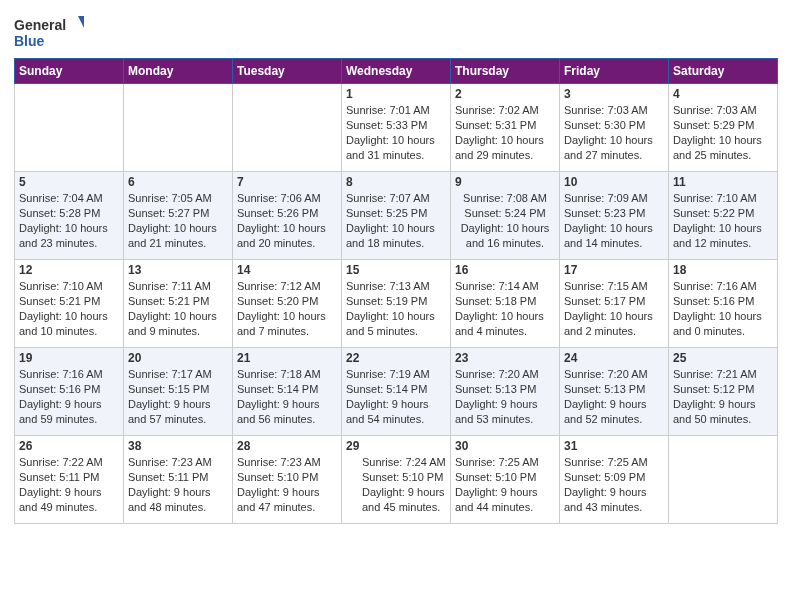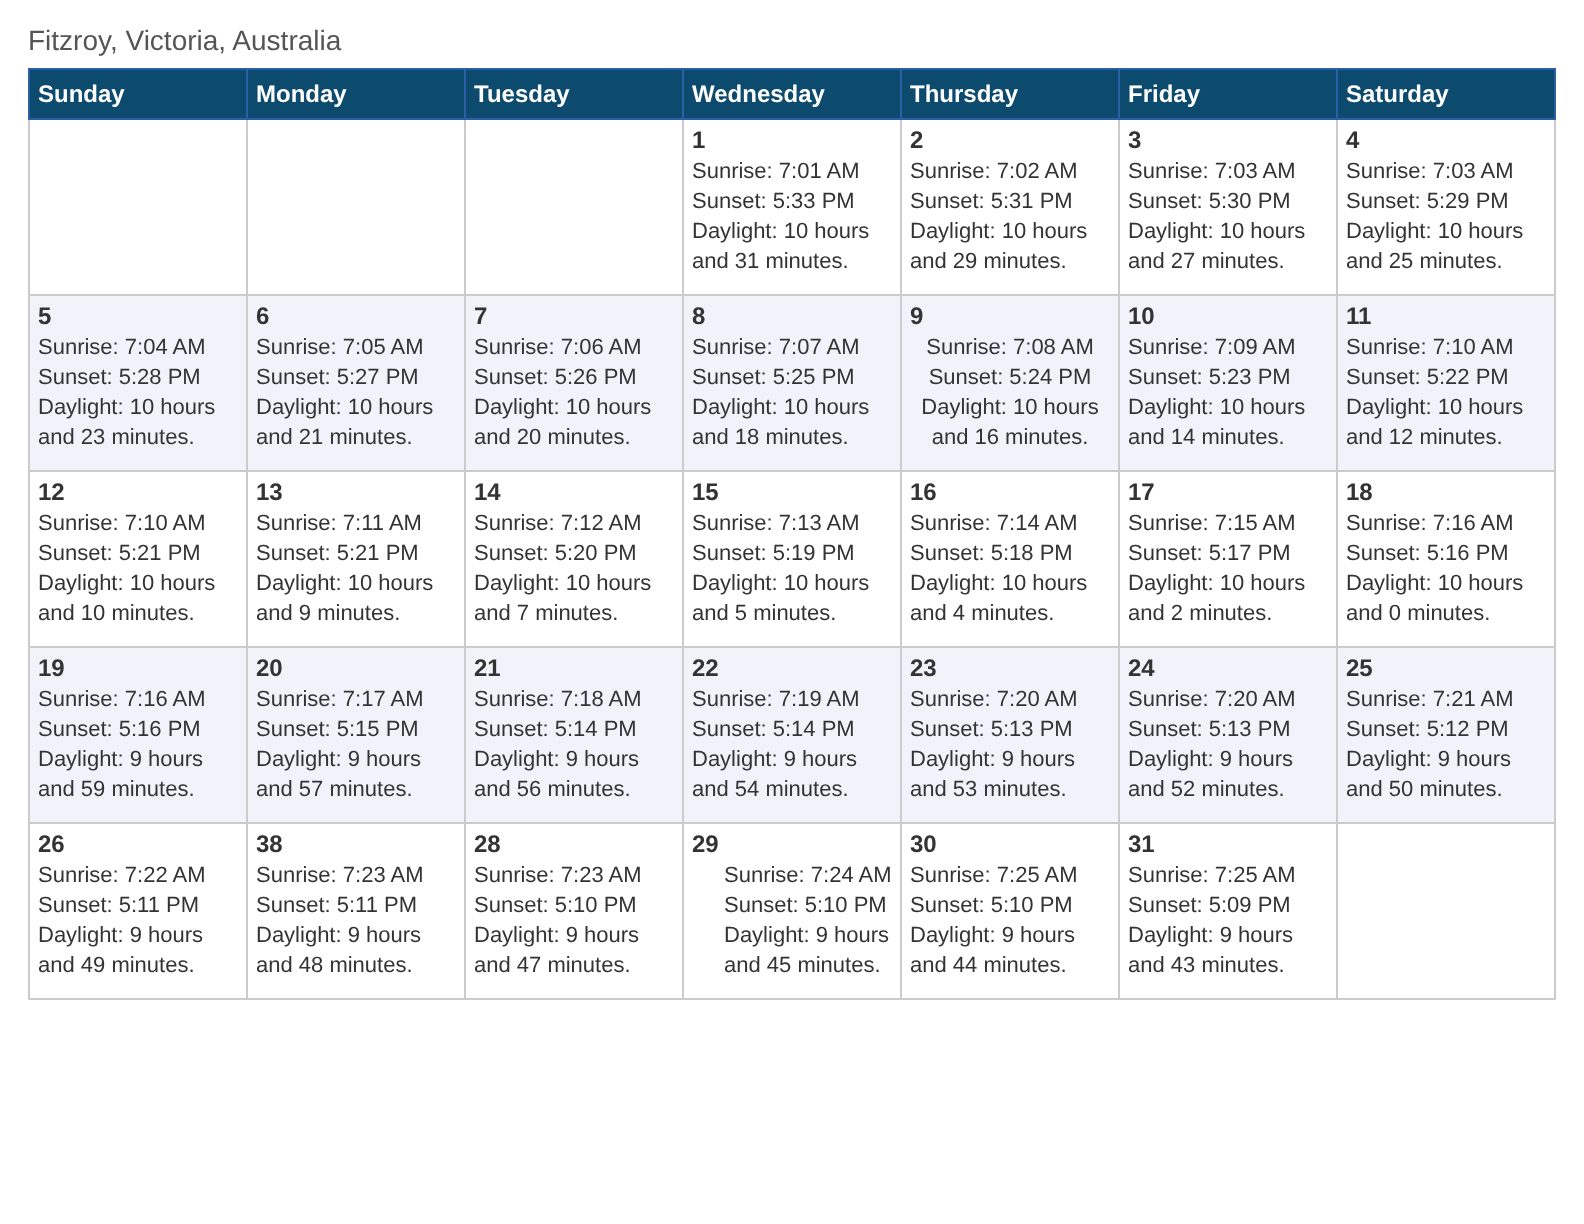--- a/index.html
+++ b/index.html
@@ -40,21 +40,21 @@
       font-size: 14px;
       color: #555;
       margin-top: 2px;
     }
     .calendar {
       width: 100%;
       border-collapse: collapse;
       table-layout: fixed;
     }
     .calendar th {
-      background: #0c4a6e;
+      background: #701a75;
       color: #fff;
       font-size: 12px;
       font-weight: bold;
       padding: 5px 4px;
       text-align: left;
       border: 1px solid #2b5ea7;
     }
     .calendar td {
       border: 1px solid #ccc;
       vertical-align: top;
@@ -80,22 +80,28 @@
     }
     .empty-cell {
       background: #fff;
     }
   </style>
 </head>
 <body>
 
 <div class="page">
   <div class="header">
+    <div class="logo">
+    <svg width="70" height="38" viewBox="0 0 70 38">
+      <text x="0" y="16" font-size="14" font-weight="bold" fill="#333" font-family="Arial">General</text>
+      <text x="0" y="32" font-size="14" font-weight="bold" fill="#2b5ea7" font-family="Arial">Blue</text>
+      <polygon points="64,2 72,2 72,18" fill="#2b5ea7"></polygon>
+    </svg>
+  </div>
     <div class="title-area">
-      <div class="location">Fitzroy, Victoria, Australia</div>
     </div>
   </div>
 
   <table class="calendar">
     <thead>
       <tr>
       <th>Sunday</th>
           <th>Monday</th>
           <th>Tuesday</th>
           <th>Wednesday</th>

